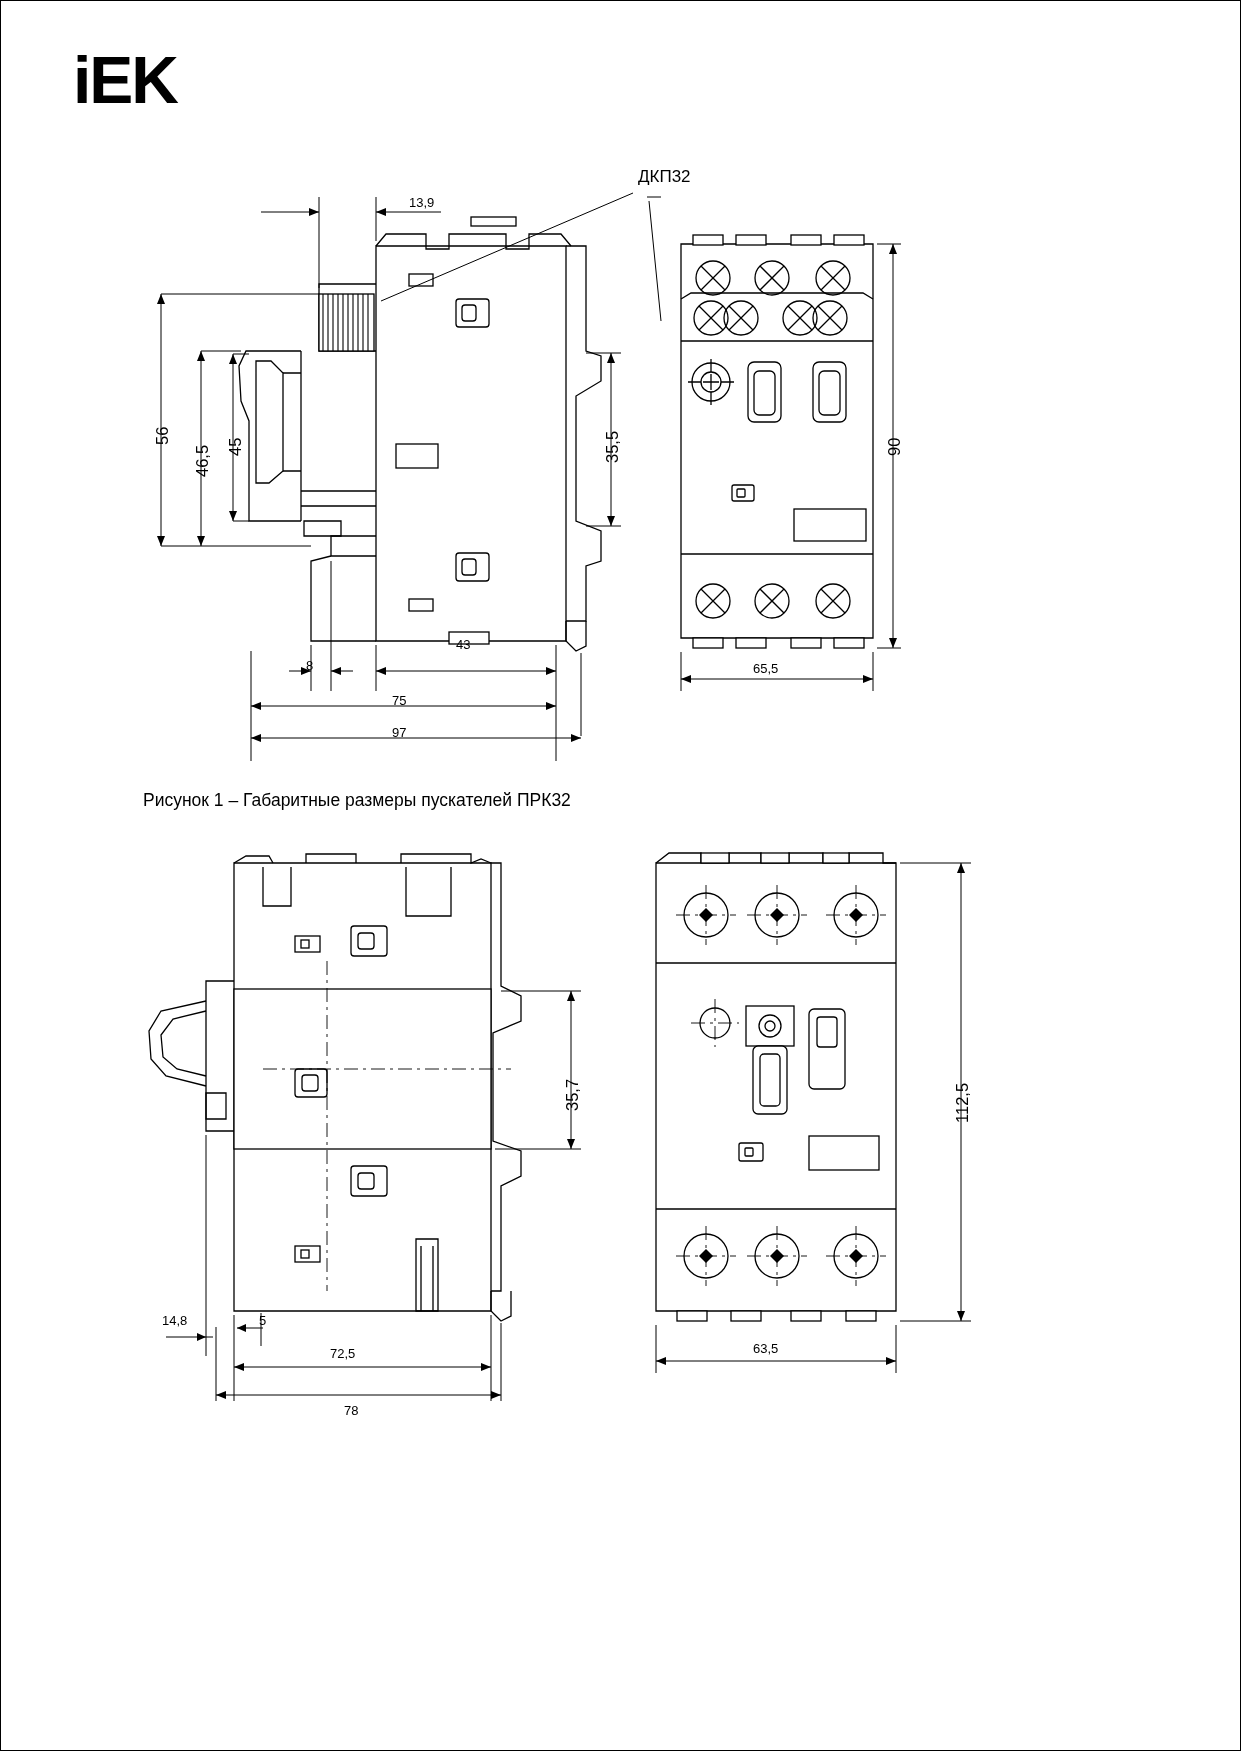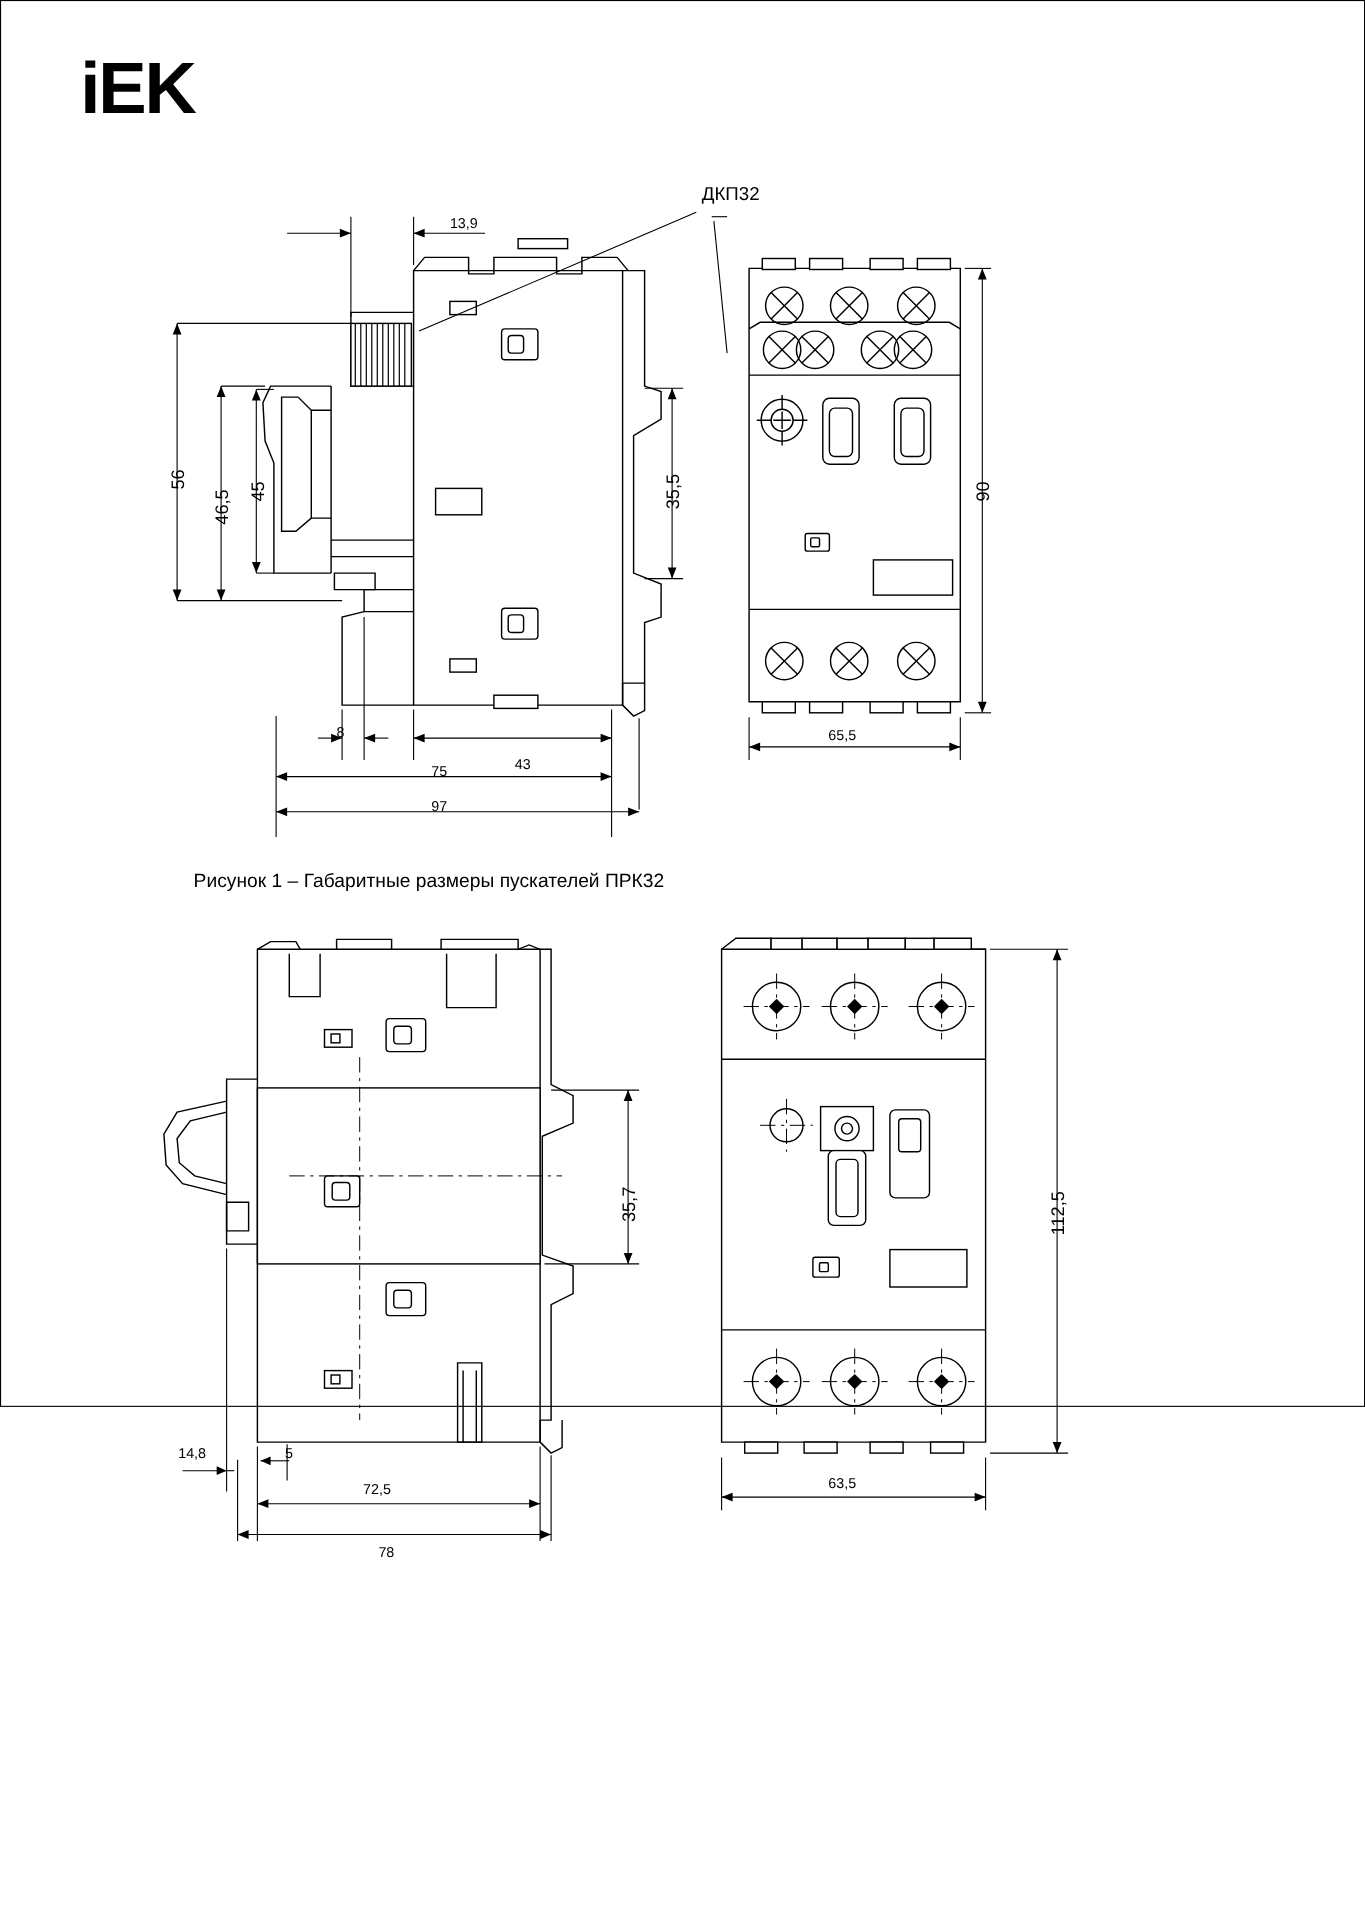--- a/index.html
+++ b/index.html
@@ -1,20 +1,20 @@
 <!DOCTYPE html>
 <html><head>
 <meta charset="utf-8">
 <style>
   html,body{margin:0;padding:0;background:#ffffff;}
   body{width:1241px;height:1751px;position:relative;font-family:"Liberation Sans",sans-serif;color:#000;}
-  .page{position:absolute;left:0;top:0;width:1241px;height:1279px;border:1px solid #000;box-sizing:border-box;padding-left:39px;}
+  .page{position:absolute;left:0;top:0;width:1241px;height:1751px;border:1px solid #000;box-sizing:border-box;padding-left:39px;}
   .logo{position:absolute;left:72px;top:46px;font-size:66px;font-weight:bold;letter-spacing:-2px;font-family:"Liberation Sans",sans-serif;line-height:1;}
   .cap{position:absolute;font-size:17.5px;}
-  .cap1{left:142px;top:789px;margin-left:33px;}
+  .cap1{left:142px;top:789px;}
   .cap2{left:142px;top:1420px;}
   .dim{position:absolute;font-size:13px;}
   .dimv{position:absolute;font-size:16.5px;transform:rotate(-90deg);transform-origin:0 0;white-space:nowrap;}
   svg{position:absolute;left:0;top:0;overflow:visible;}
   .ln{stroke:#000;fill:none;}
   .thin{stroke-width:1;}
   .med{stroke-width:1.3;}
   .dash{stroke:#000;fill:none;stroke-width:0.9;stroke-dasharray:14 5 3 5;}
   .fillw{fill:#fff;stroke:#000;stroke-width:1.3;}
   .fillnone{fill:none;stroke:#000;stroke-width:1.3;}
@@ -214,21 +214,21 @@
     <polygon points="680,678 690,674 690,682" fill="#000"></polygon>
     <polygon points="872,678 862,674 862,682" fill="#000"></polygon>
   </svg>
 
   <div class="dim" style="left:408px;top:194px;">13,9</div>
   <div class="dimv" style="left:152px;top:444px;">56</div>
   <div class="dimv" style="left:192px;top:476px;">46,5</div>
   <div class="dimv" style="left:225px;top:455px;">45</div>
   <div class="dimv" style="left:602px;top:462px;">35,5</div>
   <div class="dim" style="left:305px;top:657px;">8</div>
-  <div class="dim" style="left:455px;top:686px;margin-left:12px;">43</div>
+  <div class="dim" style="left:455px;top:636px;">43</div>
   <div class="dim" style="left:391px;top:692px;">75</div>
   <div class="dim" style="left:391px;top:724px;">97</div>
   <div class="dimv" style="left:884px;top:455px;">90</div>
   <div class="dim" style="left:752px;top:660px;">65,5</div>
   <div class="dim" style="left:637px;top:166px;font-size:17px;">ДКП32</div>
 
   <div class="cap cap1">Рисунок 1 – Габаритные размеры пускателей ПРК32</div>
 
   <svg width="1241" height="1751">
 

